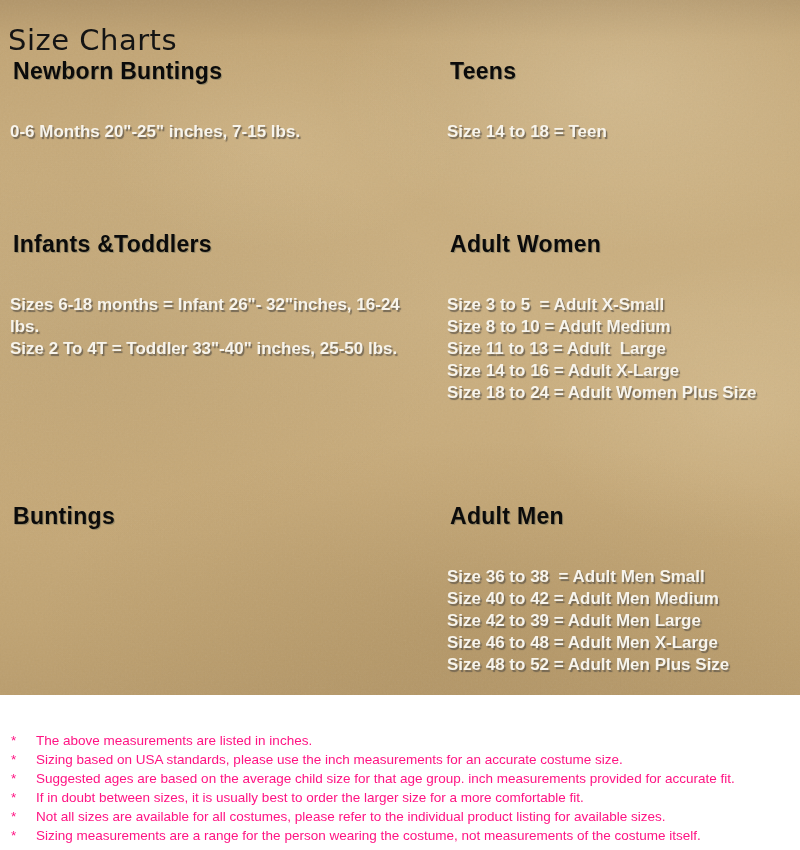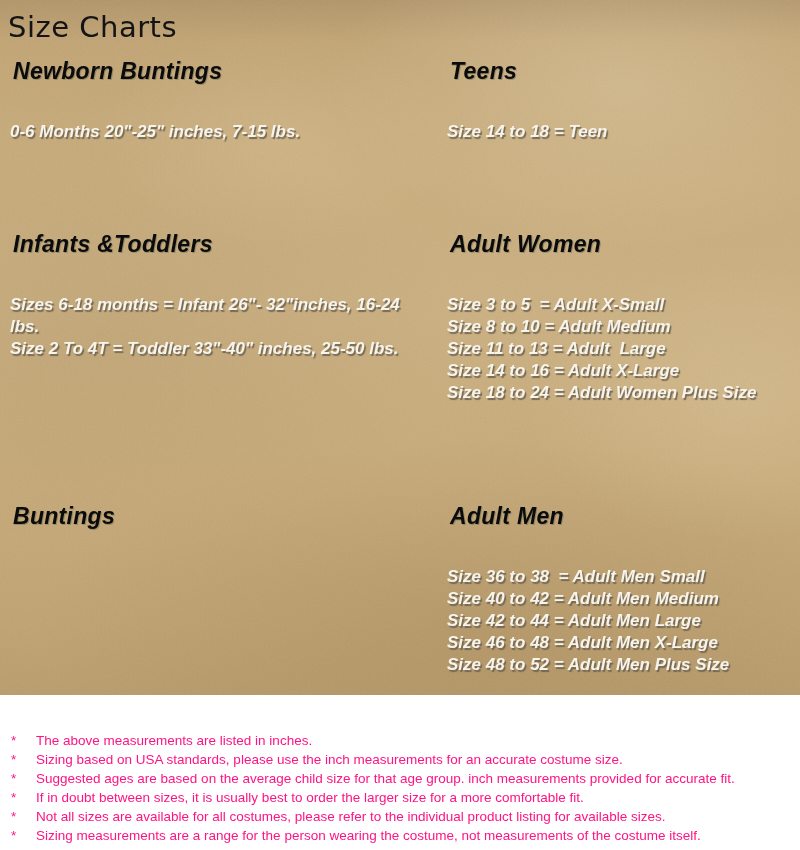--- a/index.html
+++ b/index.html
@@ -23,30 +23,30 @@
       radial-gradient(ellipse 520px 300px at 12% 48%, rgba(118,90,46,0.10), rgba(118,90,46,0) 70%),
       radial-gradient(ellipse 620px 260px at 60% 90%, rgba(108,80,40,0.13), rgba(108,80,40,0) 72%),
       radial-gradient(ellipse 320px 200px at 93% 58%, rgba(255,240,205,0.16), rgba(255,240,205,0) 70%),
       radial-gradient(ellipse 260px 160px at 35% 20%, rgba(255,238,200,0.12), rgba(255,238,200,0) 70%),
       linear-gradient(180deg, #b2966a 0%, #c2a575 6%, #c9ad7d 26%, #cbb081 45%, #c7aa79 70%, #c0a372 90%, #ba9d6d 100%);
   }
   .grain { position: absolute; left: 0; top: 0; pointer-events: none; }
 
   
   .page-title {
-    position: absolute; left: 8px; top: 10px;
+    position: absolute; left: 8px; top: 23px;
     font-family: "DejaVu Sans", sans-serif;
     font-size: 29px; font-weight: 400;
     letter-spacing: 0.5px;
     color: #141414;
     margin: 0;
   }
 
   
-  .section { position: absolute; font-style: italic; }
+  .section { position: absolute; }
   .sec-heading {
     margin: 0 0 0 3px;
     font-size: 23px; font-weight: 700;
     letter-spacing: 0.3px;
     color: #0b0b0b;
     line-height: 26px;
     text-shadow: 1px 1px 0 rgba(70,80,70,0.35);
   }
   .sec-lines { margin-top: 37px; }
   .sec-lines .line {
@@ -133,21 +133,21 @@
 
   <div class="section col-left row-3">
     <h2 class="sec-heading">Buntings</h2>
   </div>
 
   <div class="section col-right row-3">
     <h2 class="sec-heading">Adult Men</h2>
     <div class="sec-lines">
         <div class="line">Size 36 to 38  = Adult Men Small</div>
         <div class="line">Size 40 to 42 = Adult Men Medium</div>
-        <div class="line">Size 42 to 44 = Adult Men Large</div>
+        <div class="line">Size 42 to 39 = Adult Men Large</div>
         <div class="line">Size 46 to 48 = Adult Men X-Large</div>
         <div class="line">Size 48 to 52 = Adult Men Plus Size</div>
       </div>
   </div>
 
   <div class="footnotes">
       <div class="footnote-row">
         <span class="fn-star">*</span>
         <span class="fn-text">The above measurements are listed in inches.</span>
       </div>

